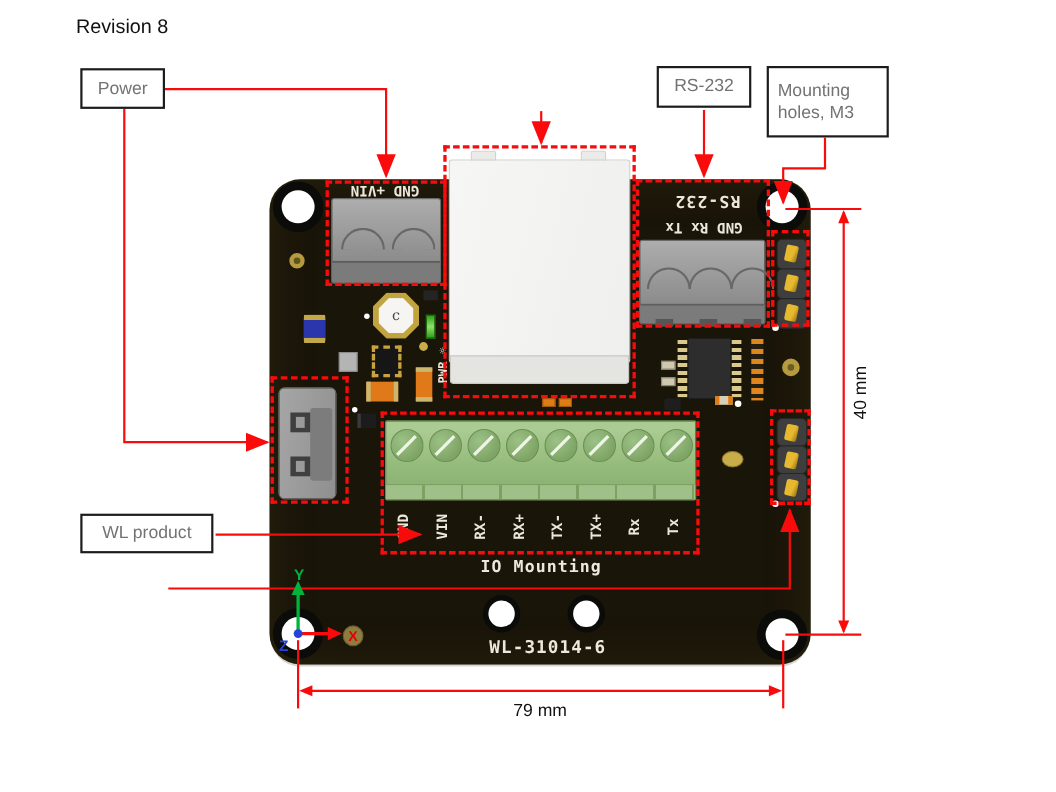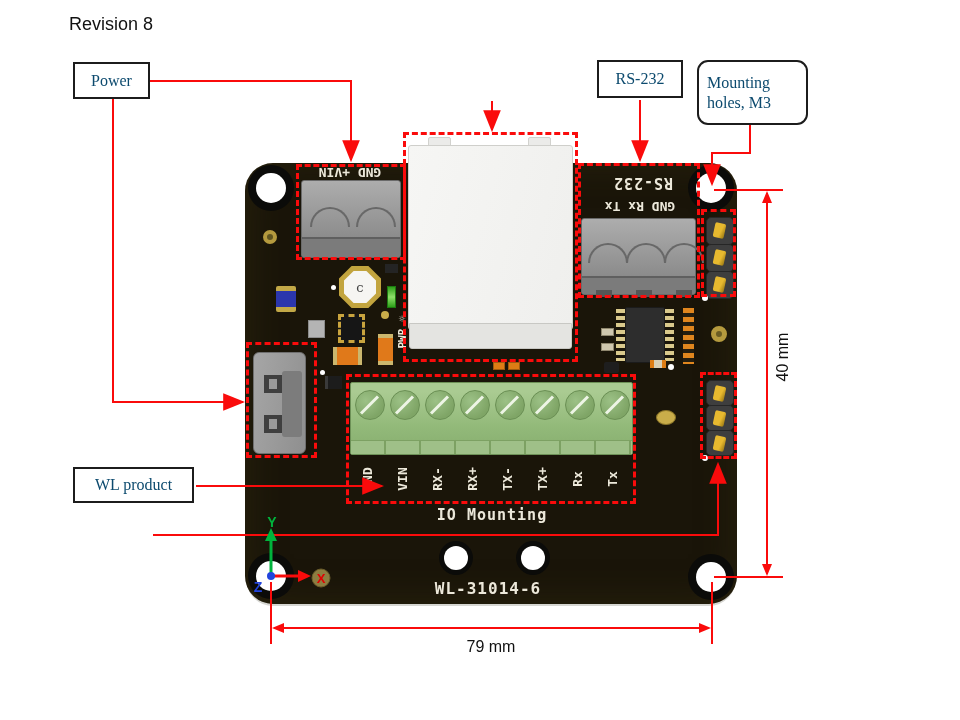--- a/index.html
+++ b/index.html
@@ -1,23 +1,23 @@
 <!DOCTYPE html>
 <html><head>
 <meta charset="utf-8">
 <style>
   html,body{margin:0;padding:0;background:#ffffff;}
   .stage{position:relative;width:960px;height:720px;background:#ffffff;overflow:hidden;
          font-family:"Liberation Sans", sans-serif;}
   .abs{position:absolute;box-sizing:border-box;}
   .title{position:absolute;left:69px;top:14px;font-size:18px;color:#111;}
   .callout{position:absolute;box-sizing:border-box;background:#fff;border:2px solid #1c1c1c;
-           display:flex;align-items:center;justify-content:center;font-size:16px;color:#0c4a6e;
-           text-align:center;line-height:1.2;z-index:40;font-family:Liberation Serif, serif;}
-  .callout.wrap{justify-content:flex-start;text-align:left;padding-left:8px;border-radius:11px;}
+           display:flex;align-items:center;justify-content:center;font-size:16px;color:#737373;
+           text-align:center;line-height:1.2;z-index:40;}
+  .callout.wrap{justify-content:flex-start;text-align:left;padding-left:8px;}
   .board{position:absolute;left:245px;top:163px;width:492px;height:441px;background:#1a1509;
          border-radius:28px;box-shadow:0 3px 0 -1px #d6d6d2, inset 0 0 40px rgba(70,60,20,.35);z-index:5;}
   .ring{position:absolute;border-radius:50%;background:#0b0b09;}
   .hole{position:absolute;border-radius:50%;background:#ffffff;}
   .via{position:absolute;border-radius:50%;}
   .silk{position:absolute;color:#ece8da;font-family:"DejaVu Sans Mono", monospace;font-weight:bold;
         white-space:nowrap;text-align:center;}
   .dashbox{position:absolute;box-sizing:border-box;border:3px dashed #fa0b0b;z-index:30;}
   .term-gray{position:absolute;box-sizing:border-box;background:linear-gradient(180deg,#adadad,#8e8e8e 70%,#7f7f7f);
              border:1px solid #6a6a6a;border-radius:3px;}
@@ -176,21 +176,21 @@
     <div class="silk pinlbl" style="left:101px;top:309px;">GND</div>
     <div class="silk pinlbl" style="left:136px;top:309px;">VIN</div>
     <div class="silk pinlbl" style="left:171px;top:309px;">RX-</div>
     <div class="silk pinlbl" style="left:206px;top:309px;">RX+</div>
     <div class="silk pinlbl" style="left:241px;top:309px;">TX-</div>
     <div class="silk pinlbl" style="left:276px;top:309px;">TX+</div>
     <div class="silk pinlbl" style="left:311px;top:309px;">Rx</div>
     <div class="silk pinlbl" style="left:346px;top:309px;">Tx</div>
 
     <div class="silk" style="left:177px;top:343px;width:140px;font-size:15px;letter-spacing:1px;">IO Mounting</div>
-    <div class="silk" style="left:173px;top:416px;width:140px;font-size:16px;letter-spacing:1px;">WL-31014-6</div>
+    <div class="silk" style="left:183px;top:416px;width:140px;font-size:16px;letter-spacing:1px;">WL-31014-6</div>
   </div>
 
   <div class="dashbox" style="left:296px;top:164px;width:110px;height:96px;"></div>
   <div class="dashbox" style="left:403px;top:132px;width:175px;height:230px;"></div>
   <div class="dashbox" style="left:578px;top:163px;width:122px;height:135px;"></div>
   <div class="dashbox" style="left:701px;top:209px;width:35px;height:88px;"></div>
   <div class="dashbox" style="left:346px;top:374px;width:290px;height:130px;"></div>
   <div class="dashbox" style="left:246px;top:342px;width:71px;height:116px;"></div>
   <div class="dashbox" style="left:700px;top:372px;width:37px;height:87px;"></div>
 

